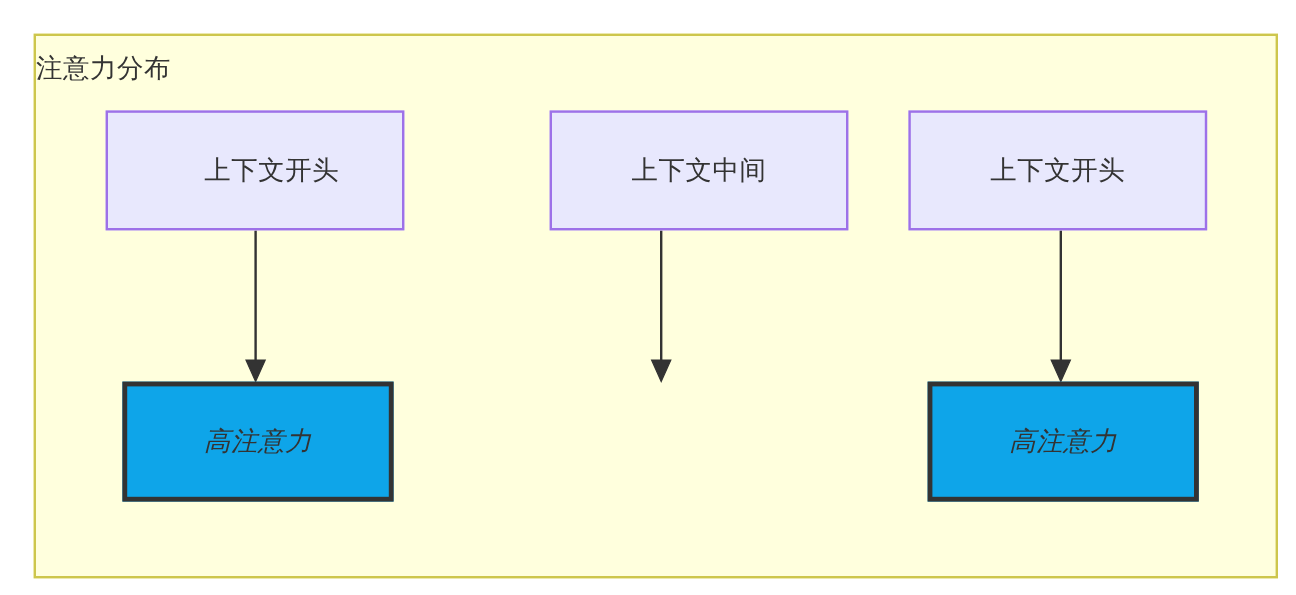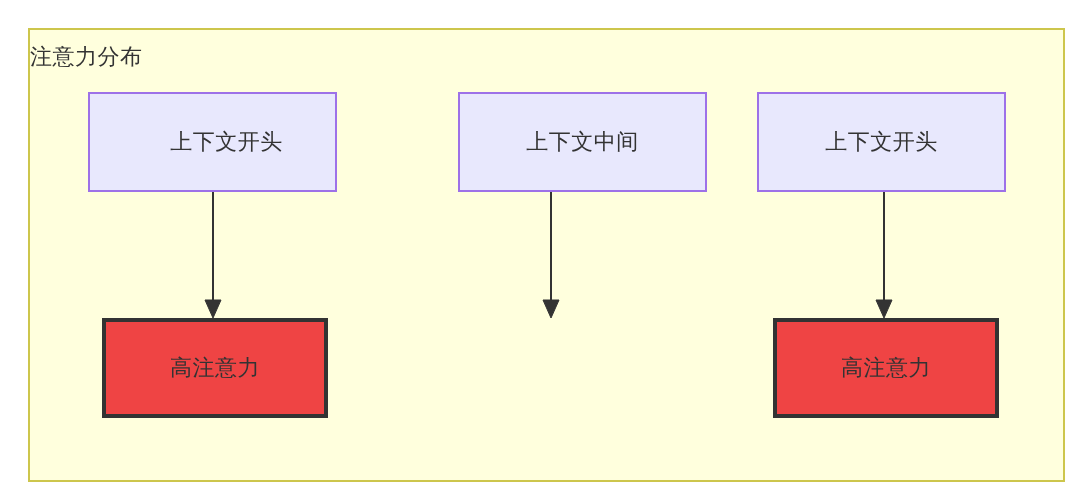--- a/index.html
+++ b/index.html
@@ -51,21 +51,22 @@
     letter-spacing: 0.5px;
   }
   .node.context {
     background: #e8e8fd;
     border: 2px solid #9d71e8;
   }
   .node.attn {
     border: 4px solid #333333;
   }
   .node.attn.high {
-    background: #ef4444;
+    background: #0ea5e9;
+    font-style: italic;
   }
   .node.attn.low {
     background: #ff9999;
   }
   .edge {
     position: absolute;
     overflow: visible;
     pointer-events: none;
   }
   .edge line {

